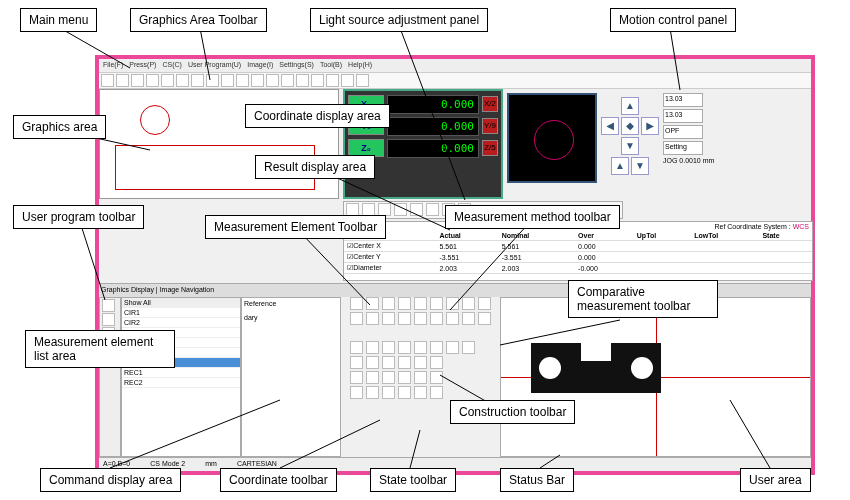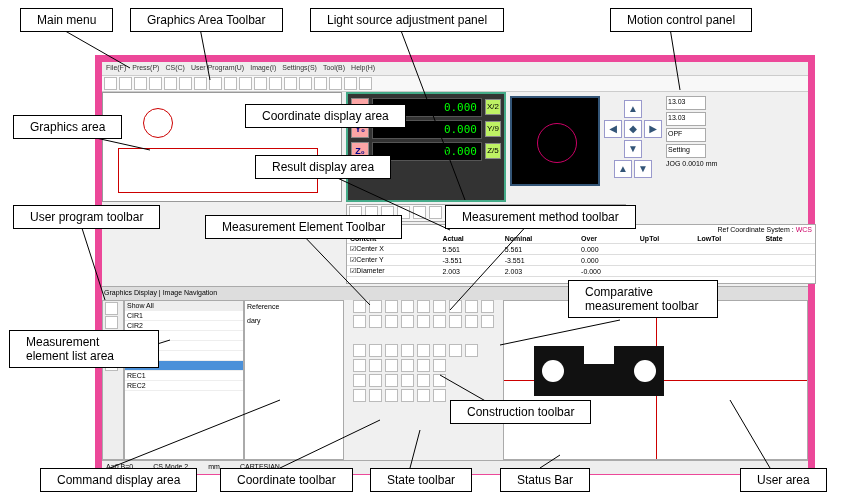--- a/index.html
+++ b/index.html
@@ -1,33 +1,33 @@
 <!DOCTYPE html>
 <html><head>
 <meta charset="utf-8">
 <style>
 *{box-sizing:border-box;margin:0;padding:0;font-family:Arial,sans-serif}
 body{width:850px;height:500px;background:#fff;position:relative;overflow:hidden}
-.callout{position:absolute;background:#fff;border:1px solid #000;padding:4px 16px;font-size:12px;z-index:100;white-space:nowrap}
+.callout{position:absolute;background:#fff;border:1px solid #000;padding:4px 8px;font-size:12px;z-index:100;white-space:nowrap}
 .callout.wide{white-space:normal;width:150px}
 svg.pointer{position:absolute;z-index:99;pointer-events:none}
-.app{position:absolute;left:95px;top:55px;width:720px;height:420px;background:#f0f0f0;border:7px solid #ec4899}
+.app{position:absolute;left:95px;top:55px;width:720px;height:420px;background:#f0f0f0;border:4px solid #ec4899}
 .menubar{height:14px;background:#eee;border-bottom:1px solid #ccc;font-size:7px;padding:2px 4px;color:#333}
 .menubar span{margin-right:6px}
 .maintb{height:16px;background:#f8f8f8;border-bottom:1px solid #ccc;display:flex;padding:1px}
 .tbicon{width:13px;height:13px;border:1px solid #bbb;background:#fff;margin:0 1px;display:inline-block}
 .upper{display:flex;height:110px}
 .gfx{width:240px;border:1px solid #999;background:#fff;position:relative}
 .gfx .circle{position:absolute;left:40px;top:15px;width:30px;height:30px;border:1px solid #c00;border-radius:50%}
 .gfx .rect{position:absolute;left:15px;top:55px;width:200px;height:45px;border:1px solid #c00}
 .coords{width:160px;background:#333;border:2px solid #4a8;padding:3px;display:flex;flex-direction:column;gap:2px;margin-left:4px}
 .coord-row{display:flex;align-items:center;height:20px;gap:3px}
-.coord-lbl{width:18px;height:18px;background:#fca5a5;border:1px solid #888;font-size:9px;font-weight:bold;text-align:center;line-height:16px;color:#008}
+.coord-lbl{width:36px;height:18px;background:#22c55e;border:1px solid #888;font-size:9px;font-weight:bold;text-align:center;line-height:16px;color:#008}
 .coord-val{flex:1;background:#000;color:#0f0;font-family:monospace;font-size:11px;text-align:right;padding:2px 4px;border:1px solid #555}
-.coord-btn{width:16px;height:16px;background:#bef264;border:1px solid #888;font-size:8px;text-align:center;line-height:14px}
+.coord-btn{width:16px;height:16px;background:#b91c1c;border:1px solid #888;font-size:8px;text-align:center;line-height:14px}
 .motion{flex:1;margin-left:4px;display:flex;gap:4px}
 .scope{width:90px;height:90px;background:#000;border:2px solid #357;position:relative;margin-top:4px}
 .scope .ring{position:absolute;left:25px;top:25px;width:40px;height:40px;border:1px solid #c06;border-radius:50%}
 .arrows{display:flex;flex-direction:column;align-items:center;gap:2px;margin-top:8px}
 .arrow-row{display:flex;gap:2px}
 .arrow{width:18px;height:18px;background:#fff;border:1px solid #99c;font-size:10px;text-align:center;line-height:16px;color:#357}
 .speedbox{display:flex;flex-direction:column;gap:2px;margin-top:4px;font-size:7px}
 .speed{width:40px;height:14px;border:1px solid #aaa;background:#fff;font-size:7px;padding:1px}
 .lightbar{height:18px;border:1px solid #aaa;margin:2px 0 2px 244px;background:#f8f8f8;display:flex;gap:1px;padding:1px;width:280px}
 .results{margin-left:244px;width:470px;height:60px;border:1px solid #aaa;background:#fff;font-size:7px}
@@ -297,21 +297,21 @@
 <div class="callout" style="left:130px;top:8px">Graphics Area Toolbar</div>
 <div class="callout" style="left:310px;top:8px">Light source adjustment panel</div>
 <div class="callout" style="left:610px;top:8px">Motion control panel</div>
 <div class="callout" style="left:245px;top:104px">Coordinate display area</div>
 <div class="callout" style="left:13px;top:115px">Graphics area</div>
 <div class="callout" style="left:255px;top:155px">Result display area</div>
 <div class="callout" style="left:13px;top:205px">User program toolbar</div>
 <div class="callout" style="left:205px;top:215px">Measurement Element Toolbar</div>
 <div class="callout" style="left:445px;top:205px">Measurement method toolbar</div>
 <div class="callout wide" style="left:568px;top:280px">Comparative measurement toolbar</div>
-<div class="callout wide" style="left:9px;top:330px">Measurement element list area</div>
+<div class="callout wide" style="left:25px;top:330px">Measurement element list area</div>
 <div class="callout" style="left:40px;top:468px">Command display area</div>
 <div class="callout" style="left:220px;top:468px">Coordinate toolbar</div>
 <div class="callout" style="left:370px;top:468px">State toolbar</div>
 <div class="callout" style="left:450px;top:400px">Construction toolbar</div>
 <div class="callout" style="left:500px;top:468px">Status Bar</div>
 <div class="callout" style="left:740px;top:468px">User area</div>
 
 <svg class="pointer" style="left:0;top:0" width="850" height="500">
 <line x1="60" y1="28" x2="130" y2="68" stroke="#000"></line>
 <line x1="200" y1="28" x2="210" y2="80" stroke="#000"></line>

